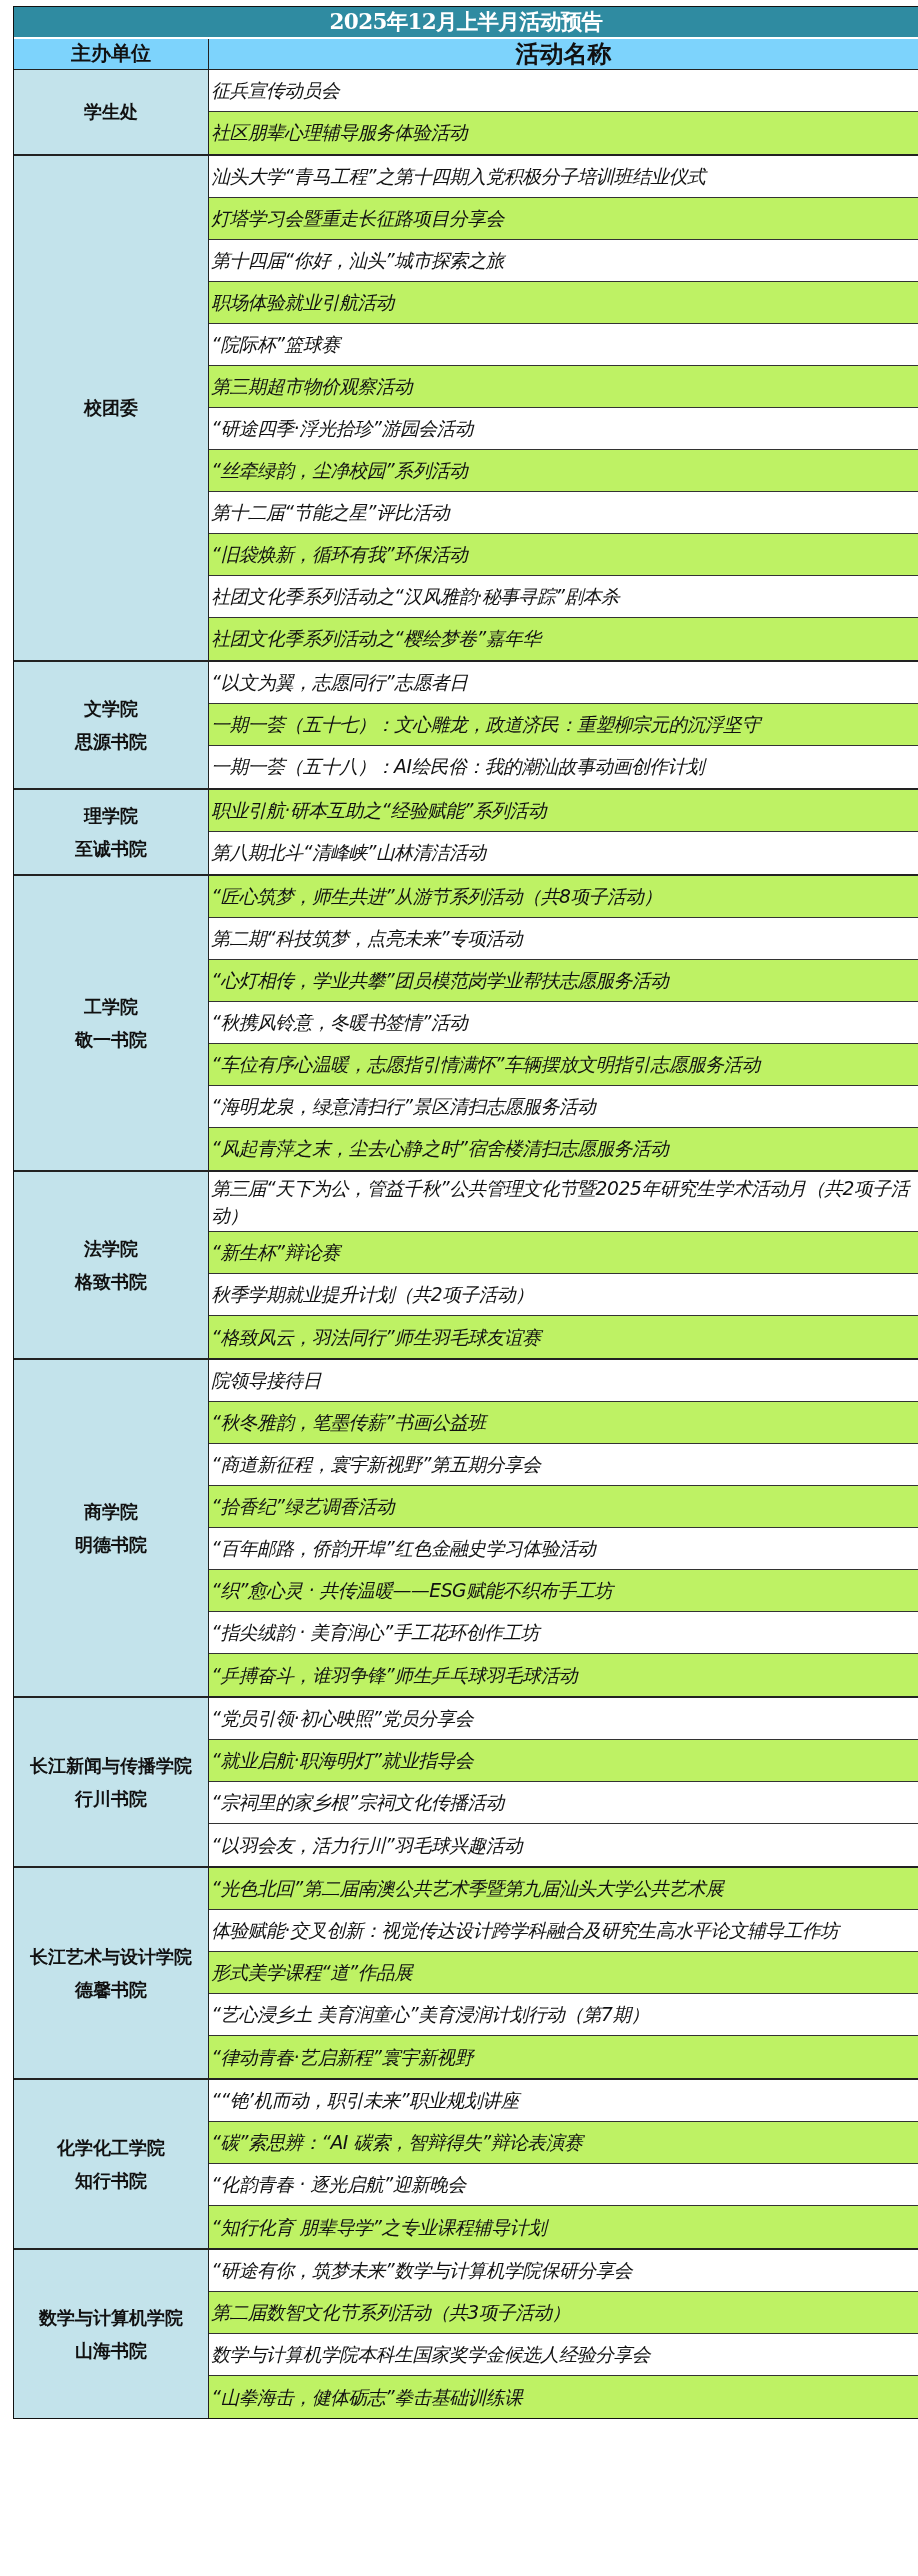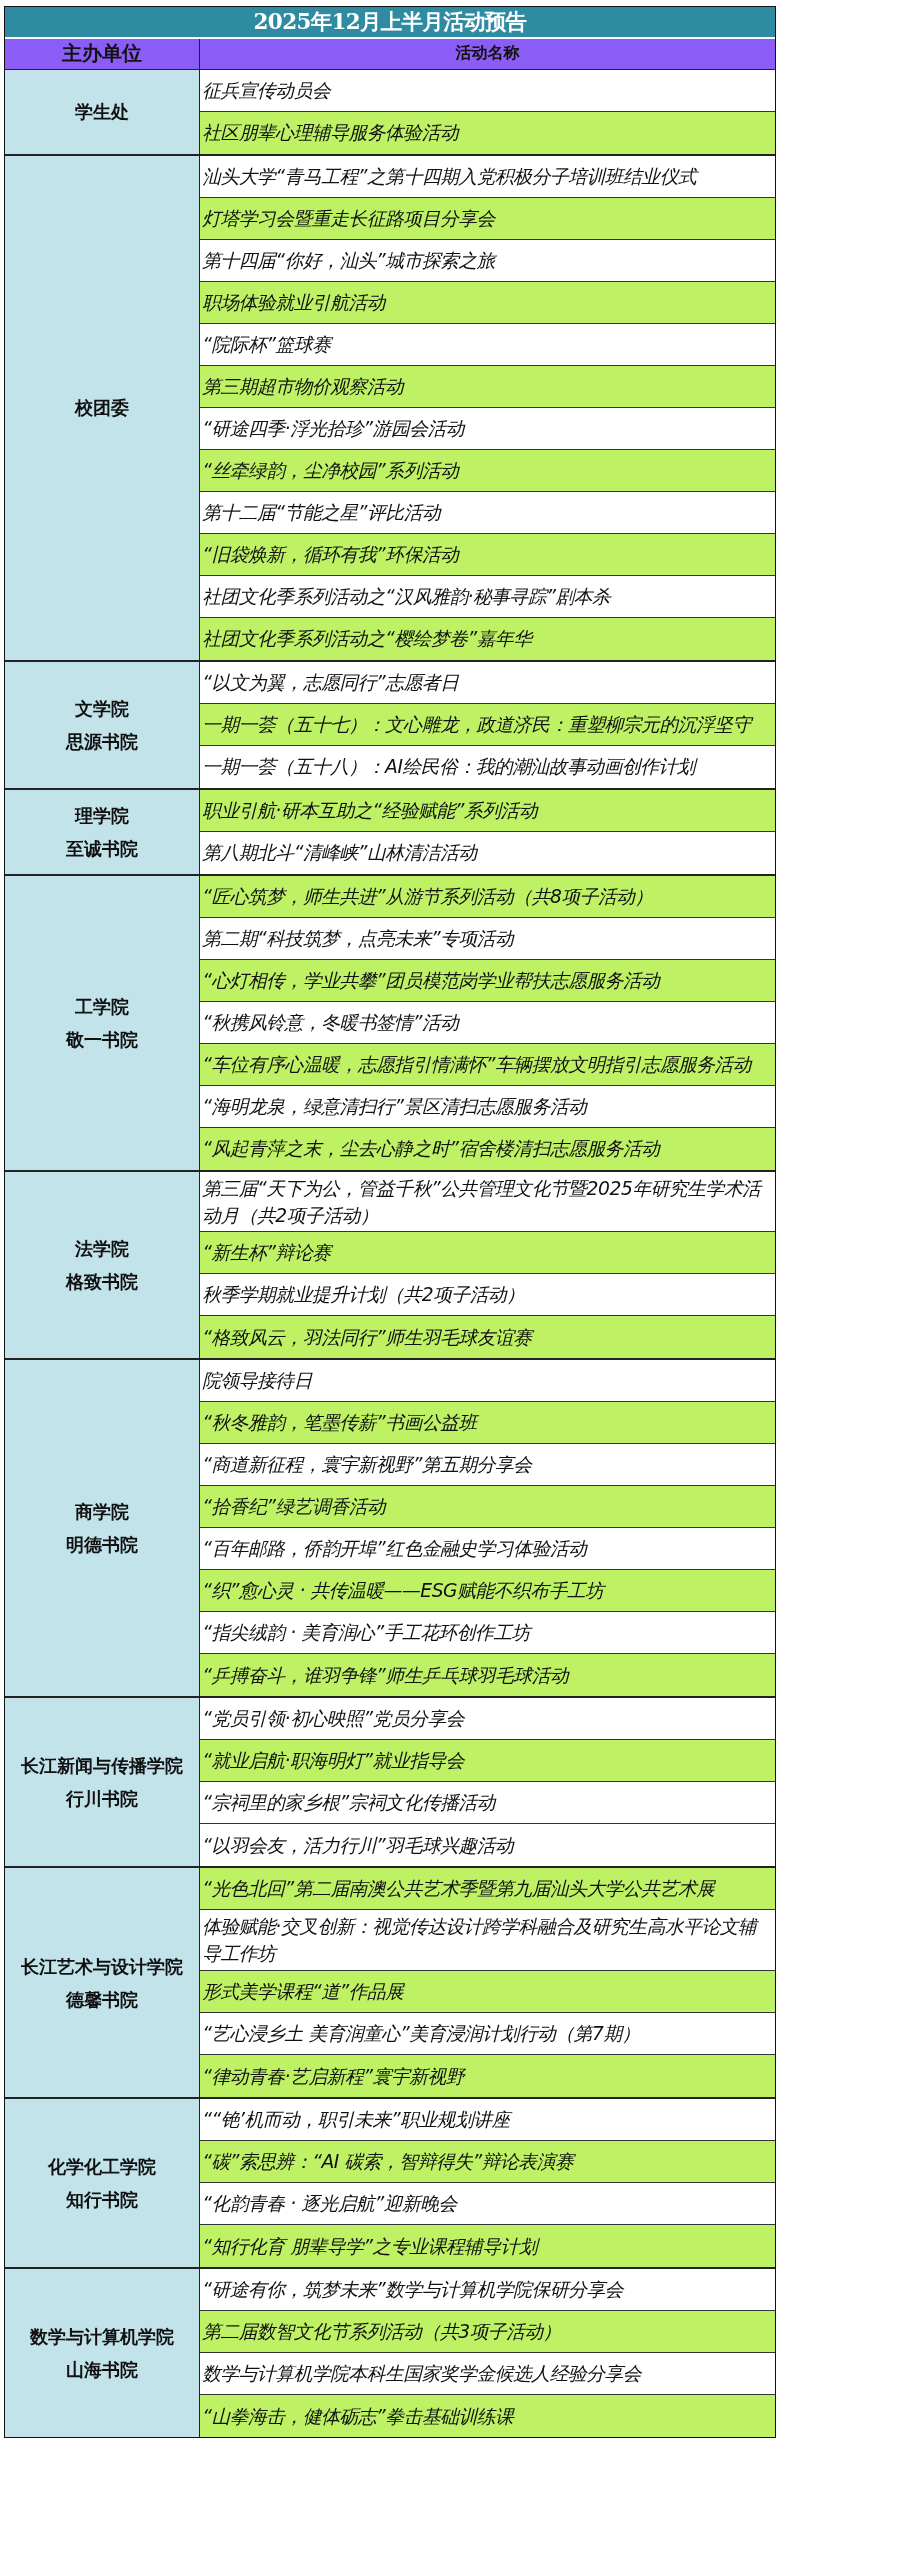--- a/index.html
+++ b/index.html
@@ -1,31 +1,31 @@
 <!DOCTYPE html>
 <html style="font-size:11.5px"><head>
 <meta charset="utf-8">
 <style>
   html, body { margin: 0; padding: 0; background: #ffffff; }
   body { width: 918px; height: 2576px; position: relative; overflow: hidden;
          font-family: "DejaVu Sans", "Liberation Sans", sans-serif; color: #111; }
-  .sheet { position: absolute; left: 4px; top: 5.7px; width: 772px;
+  .sheet { position: absolute; left: 13px; top: 5.7px; width: 906px;
            border: 1.4px solid #111; box-sizing: border-box; background: #fff; }
   .title-bar { height: 30px; background: #2f8ba1; color: #ffffff;
                display: flex; align-items: center; justify-content: center;
                font-family: "DejaVu Serif", "Liberation Serif", serif;
                font-weight: bold; font-size: 21.5px; letter-spacing: -0.7px;
                border-bottom: 2.2px solid #ffffff; box-shadow: 0 0.7px 0 #111; }
-  .header-row { display: flex; height: 30px; background: #8b5cf6;
+  .header-row { display: flex; height: 30px; background: #7dd3fc;
                 border-bottom: 1.4px solid #222; }
   .header-row .h-org { width: 194px; border-right: 1.4px solid #222;
                        display: flex; align-items: center; justify-content: center;
                        font-weight: bold; font-size: 20px; }
   .header-row .h-act { flex: 1; display: flex; align-items: center; justify-content: center;
-                       font-weight: bold; font-size: 16px; }
+                       font-weight: bold; font-size: 24px; }
   .section { display: flex; border-bottom: 2.2px solid #222; }
   .section:last-child { border-bottom: none; }
   .org-cell { width: 194px; flex: none; background: #c3e3eb; border-right: 1.4px solid #222;
               display: flex; flex-direction: column; align-items: center; justify-content: center;
               font-weight: bold; font-size: 18px; line-height: 33px; }
   .acts { flex: 1; display: flex; flex-direction: column; }
   .act { min-height: 42px; box-sizing: border-box; display: flex; align-items: center;
          padding: 2.9px 2.9px 2.9px 2.2px; font-size: 18.7px; line-height: 27px;
          border-bottom: 1.4px solid #333; letter-spacing: -0.4px; font-style: italic; }
   .act:last-child { border-bottom: none; }

